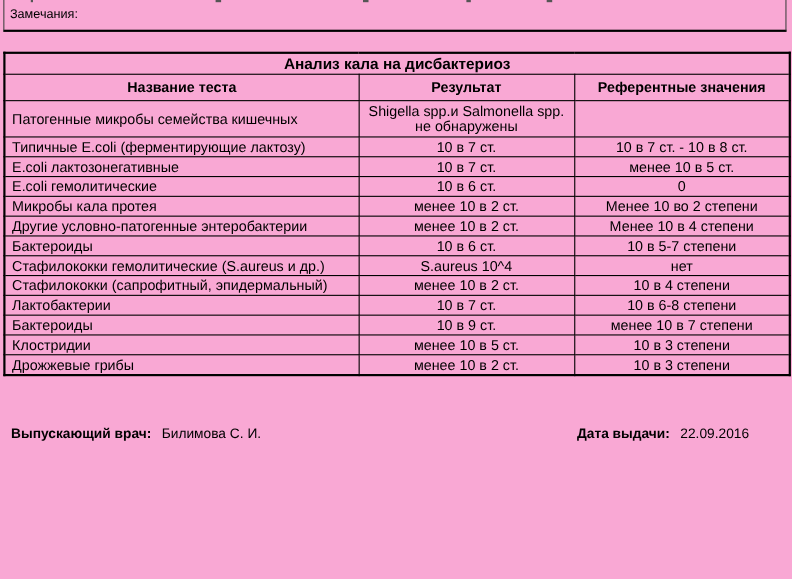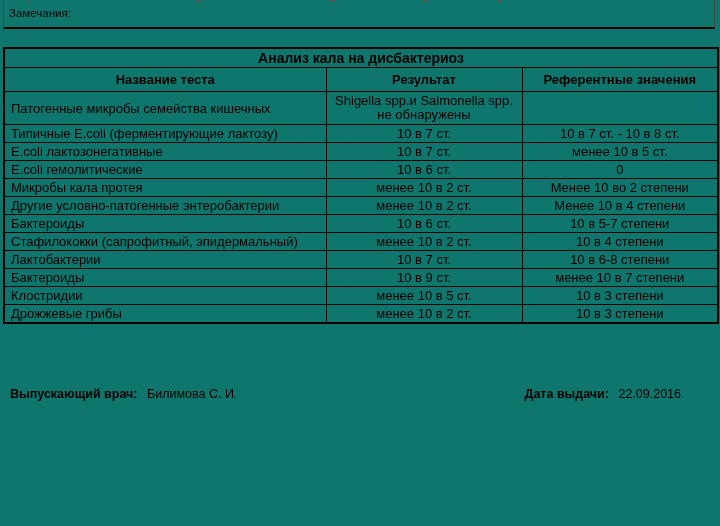--- a/index.html
+++ b/index.html
@@ -6,21 +6,21 @@
     margin: 0;
     padding: 0;
     background: #ffffff;
     font-family: "Liberation Sans", "DejaVu Sans", sans-serif;
     color: #000000;
   }
   .canvas {
     position: relative;
     width: 720px;
     height: 526px;
-    background: #0f766e;
+    background: #f9a8d4;
     overflow: hidden;
   }
   
   .fragments { position: absolute; top: 0; left: 0; width: 720px; height: 3px; }
   .fragments i {
     position: absolute; top: 0; height: 2px; background: #555;
     display: block;
   }
   
   .remarks-box {
@@ -147,20 +147,25 @@
       <td class="c-name">Другие условно-патогенные энтеробактерии</td>
       <td class="c-result">менее 10 в 2 ст.</td>
       <td class="c-reference">Менее 10 в 4 степени</td>
     </tr>
         <tr class="data-row">
       <td class="c-name">Бактероиды</td>
       <td class="c-result">10 в 6 ст.</td>
       <td class="c-reference">10 в 5-7 степени</td>
     </tr>
         <tr class="data-row">
+      <td class="c-name">Стафилококки гемолитические (S.aureus и др.)</td>
+      <td class="c-result">S.aureus 10^4</td>
+      <td class="c-reference">нет</td>
+    </tr>
+        <tr class="data-row">
       <td class="c-name">Стафилококки (сапрофитный, эпидермальный)</td>
       <td class="c-result">менее 10 в 2 ст.</td>
       <td class="c-reference">10 в 4 степени</td>
     </tr>
         <tr class="data-row">
       <td class="c-name">Лактобактерии</td>
       <td class="c-result">10 в 7 ст.</td>
       <td class="c-reference">10 в 6-8 степени</td>
     </tr>
         <tr class="data-row">

